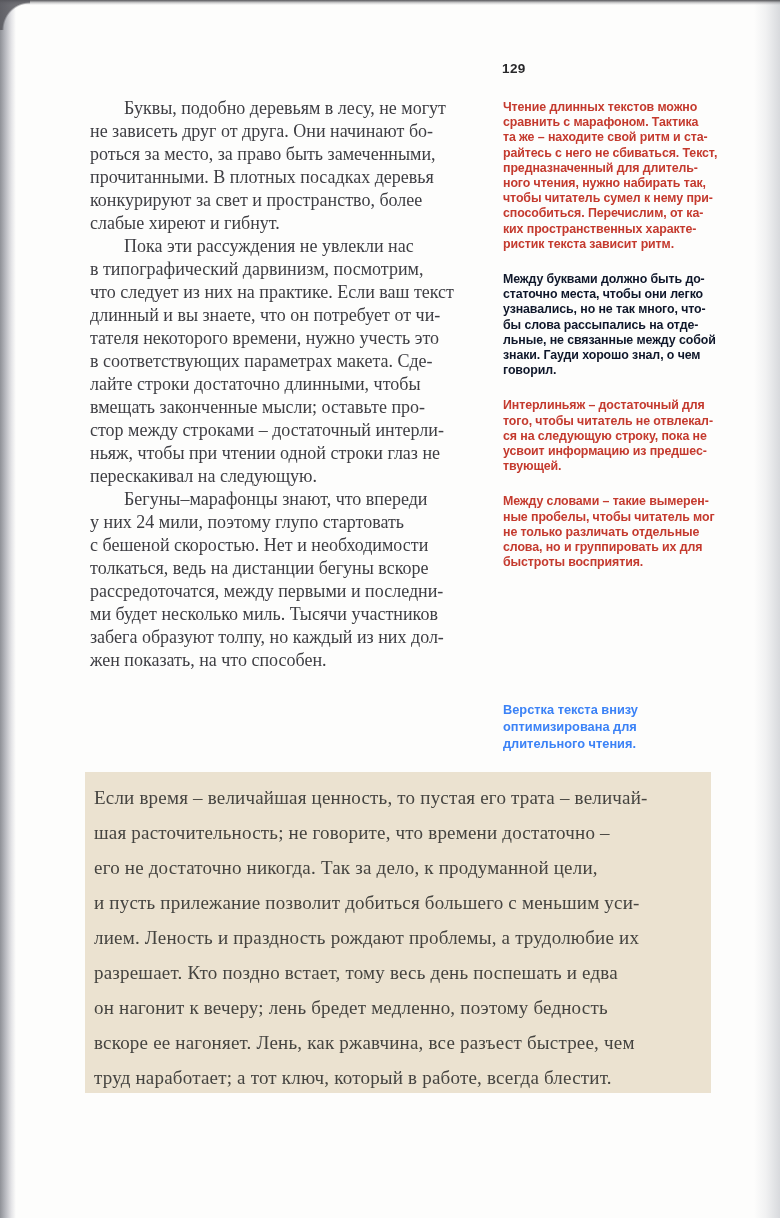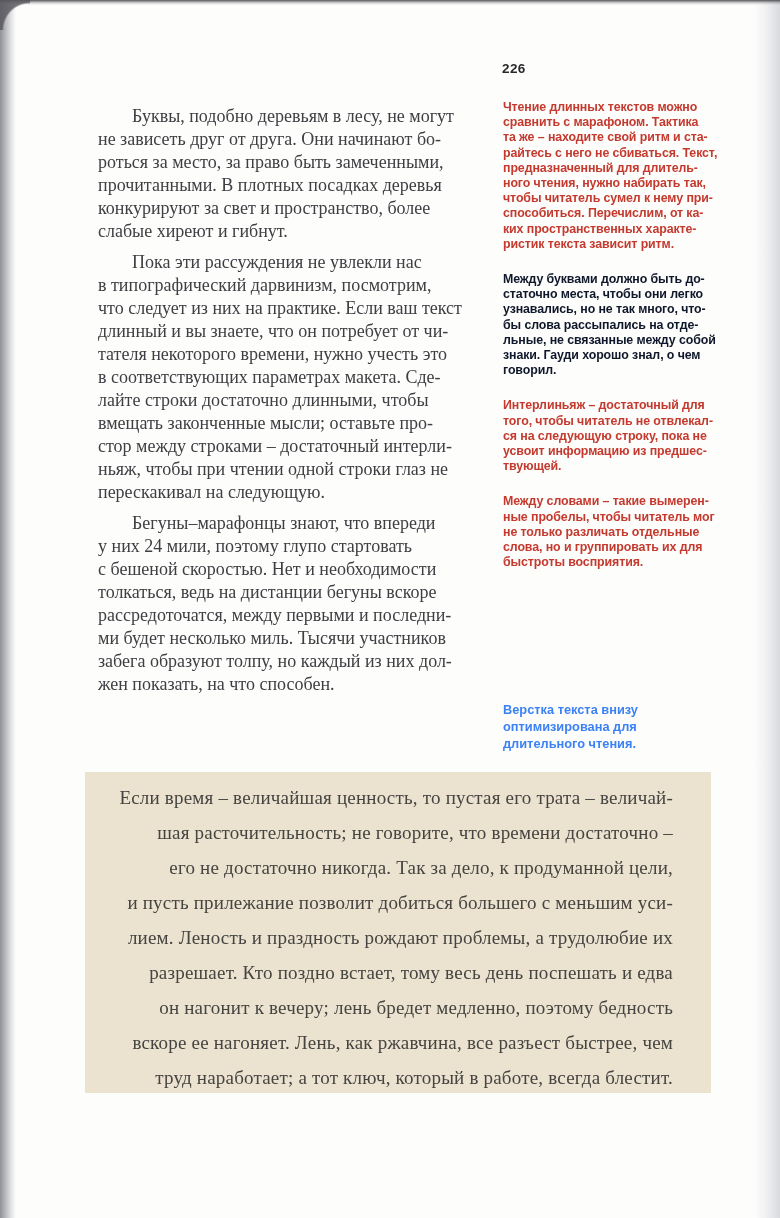--- a/index.html
+++ b/index.html
@@ -27,51 +27,51 @@
   }
   .page-number{
     position:absolute;left:502px;top:61px;
     font-weight:bold;font-size:13.5px;color:#28282a;letter-spacing:.4px;
   }
   .main-text{
     position:absolute;left:90px;top:97px;width:392px;
     font-family:"Liberation Serif",serif;
     font-size:18px;line-height:23px;color:#3e3e43;
   }
-  .main-text p{margin:8px;text-indent:34px;white-space:pre-line;}
+  .main-text p{margin:0;text-indent:34px;white-space:pre-line;}
   .red-notes{
     position:absolute;left:503px;top:94px;width:228px;
     font-weight:bold;font-size:12.4px;line-height:15.2px;
     letter-spacing:-0.1px;
   }
   .red-notes p{margin:0 0 20px 0;white-space:pre-line;}
   .caption{
     position:absolute;left:503px;top:701px;width:228px;
     font-weight:bold;font-size:12.8px;line-height:17px;color:#3b82f6;
     white-space:pre-line;
   }
   .quote-box{
     position:absolute;left:85px;top:772px;width:626px;height:321px;
     box-sizing:border-box;padding:8px 38px 0 9px;
   }
   .quote-box p{
     margin:0;white-space:pre-line;
     font-family:"Liberation Serif",serif;
-    font-size:19px;line-height:35px;color:#454440;letter-spacing:.2px;text-align:right;
+    font-size:19px;line-height:35px;color:#454440;letter-spacing:.2px;
   }
 </style>
 </head>
 <body>
 
 <div class="edge-left"></div>
 <div class="edge-right"></div>
 <div class="edge-top"></div>
 <div class="corner-tl"></div>
 
-<div class="page-number">226</div>
+<div class="page-number">129</div>
 
 <div class="main-text">
   <p>Буквы, подобно деревьям в лесу, не могут
 не зависеть друг от друга. Они начинают бо-
 роться за место, за право быть замеченными,
 прочитанными. В плотных посадках деревья
 конкурируют за свет и пространство, более
 слабые хиреют и гибнут.</p>
   <p>Пока эти рассуждения не увлекли нас
 в типографический дарвинизм, посмотрим,

